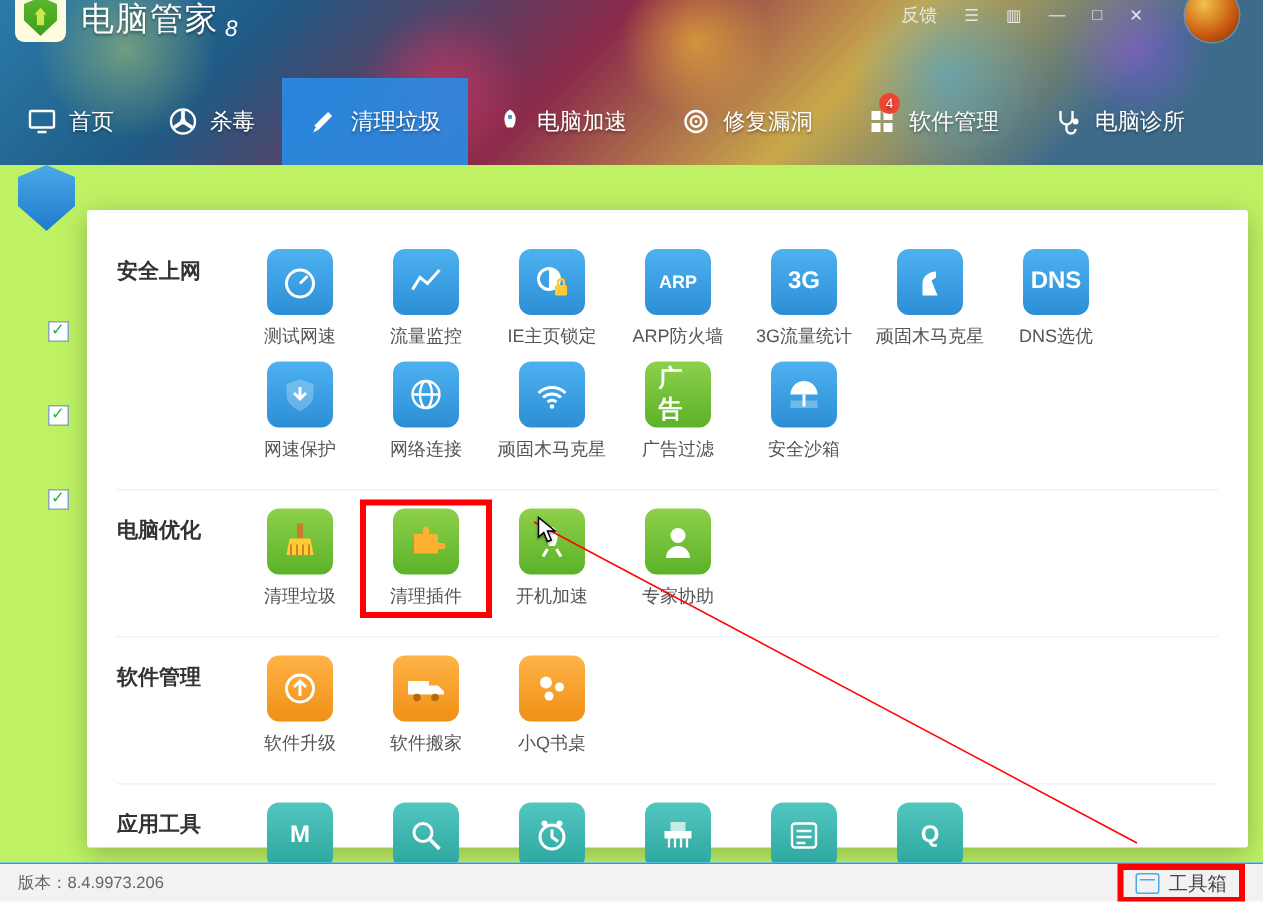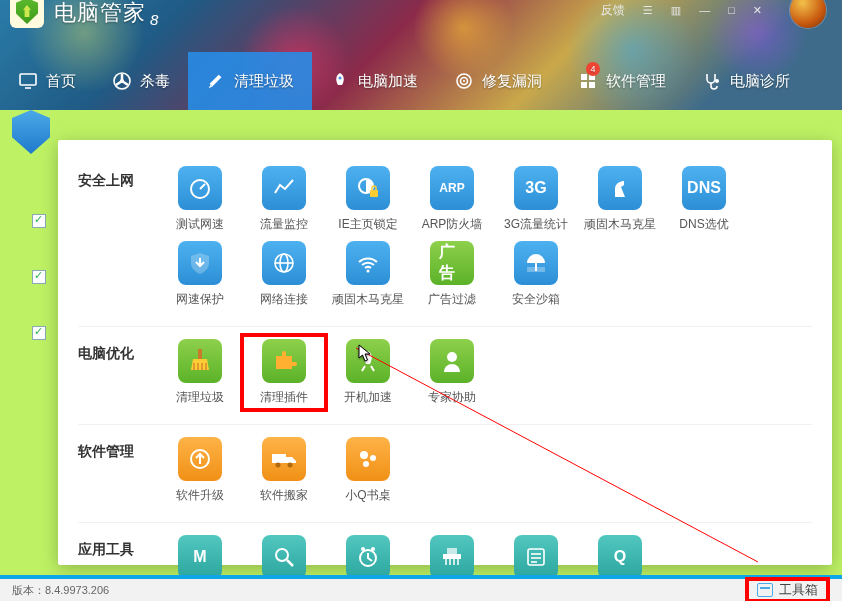--- a/index.html
+++ b/index.html
@@ -52,21 +52,21 @@
   
   .bg-blue   { background:linear-gradient(#4db1f0,#2c8fd6); }
   .bg-green  { background:linear-gradient(#8ed04b,#5bb228); }
   .bg-orange { background:linear-gradient(#ffb347,#f09016); }
   .bg-teal   { background:linear-gradient(#52c7c0,#2aa59d); }
 
   
   .glyph { width:26px; height:26px; display:flex; align-items:center; justify-content:center; }
 
   
-  .footer { position:absolute; bottom:0; left:0; right:0; height:26px; background:#f2f2f2; border-top:4px solid #0ea5e9; display:flex; align-items:center; padding:0 12px; font-size:11px; color:#666; }
+  .footer { position:absolute; bottom:0; left:0; right:0; height:26px; background:#f2f2f2; border-top:1px solid #0ea5e9; display:flex; align-items:center; padding:0 12px; font-size:11px; color:#666; }
   .toolbox-btn { margin-left:auto; display:flex; align-items:center; gap:6px; font-size:13px; color:#444; cursor:pointer; border:4px solid #ff0000; padding:1px 8px; height:26px; }
   .toolbox-ico { width:16px; height:14px; border:1.5px solid #4aa9e8; border-radius:2px; position:relative; }
   .toolbox-ico::after { content:""; position:absolute; left:2px; right:2px; top:3px; height:1.5px; background:#4aa9e8; }
 
   
   .anno-line { position:absolute; pointer-events:none; }
   .cursor { position:absolute; width:14px; height:18px; z-index:30; }
   .cursor svg { filter:drop-shadow(0 1px 1px rgba(0,0,0,.4)); }
 
   svg { display:block; }

